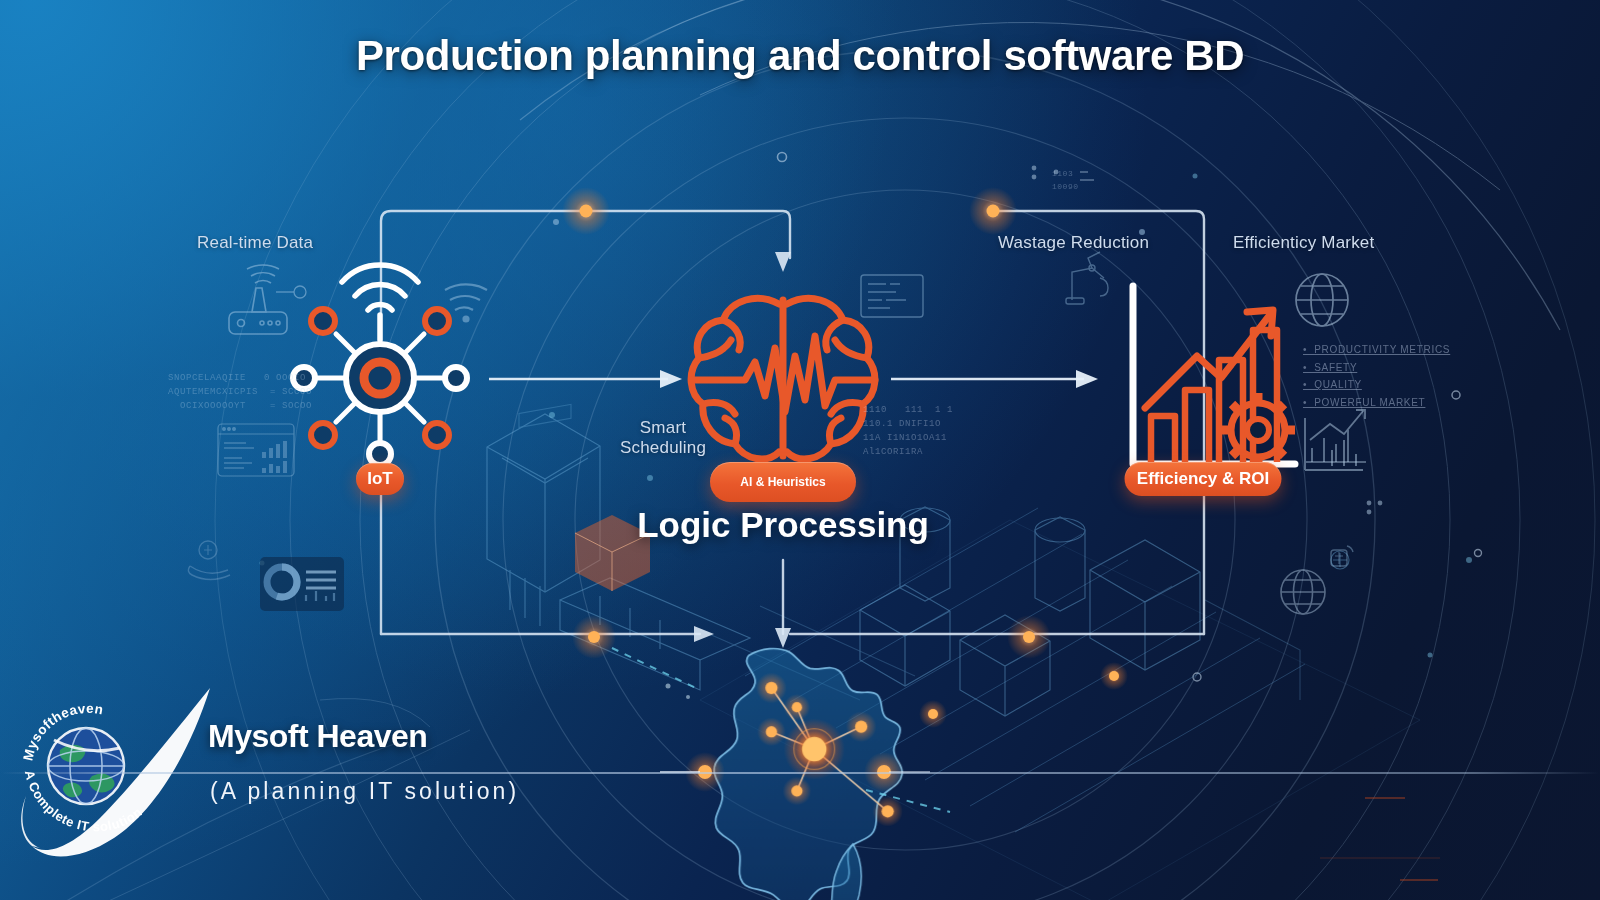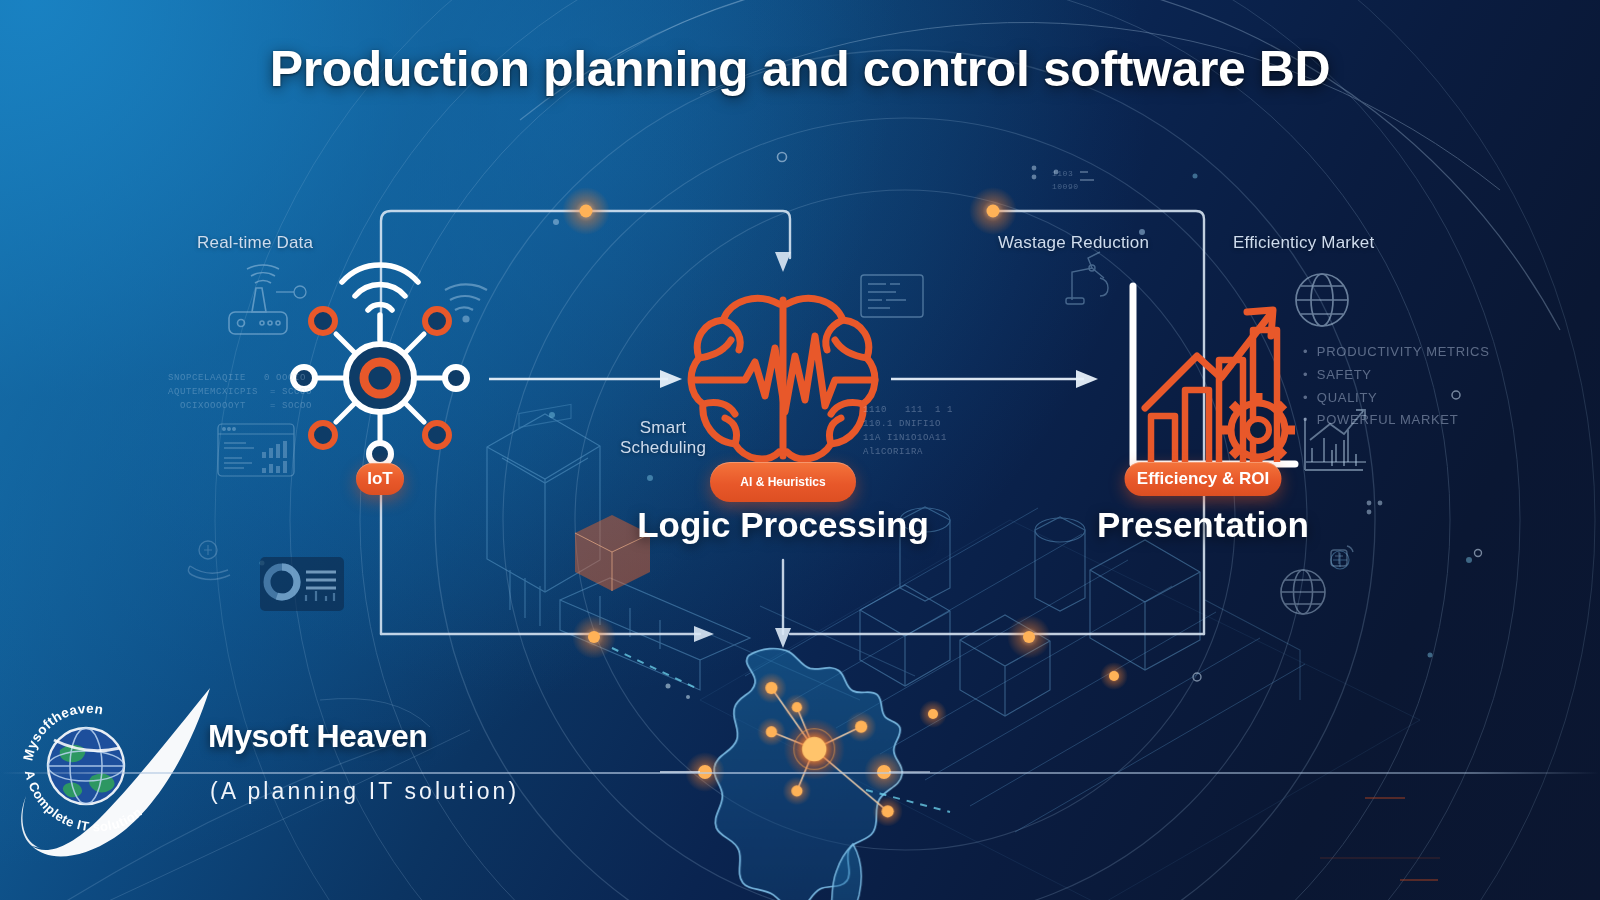--- a/index.html
+++ b/index.html
@@ -13,22 +13,22 @@
     background:
       radial-gradient(circle at 2% 0%, rgba(25,130,195,0.95) 0%, rgba(19,105,165,0.55) 22%, rgba(12,55,105,0.0) 48%),
       radial-gradient(circle at 35% 12%, rgba(22,110,175,0.55) 0%, rgba(14,60,110,0.0) 45%),
       linear-gradient(118deg, #1a7ab5 0%, #12629c 13%, #0d4a81 27%, #0b3462 42%, #0a2450 56%, #0a1c40 70%, #0a1733 84%, #0b1630 100%);
   }
   .layer { position:absolute; inset:0; }
   svg.full { position:absolute; left:0; top:0; width:1600px; height:900px; overflow:visible; }
 
   
   #title {
-    position:absolute; left:0; top:40px; width:1600px; text-align:center;
-    color:#ffffff; font-size:50px; font-weight:bold; letter-spacing:-0.4px;
+    position:absolute; left:0; top:32px; width:1600px; text-align:center;
+    color:#ffffff; font-size:42px; font-weight:bold; letter-spacing:-0.4px;
     text-shadow:0 3px 14px rgba(0,0,0,0.55), 0 1px 3px rgba(0,0,0,0.6);
   }
 
   
   .annot {
     position:absolute; color:#cfdced; font-size:17px; letter-spacing:0.2px;
     text-shadow:0 1px 4px rgba(0,0,0,0.4); white-space:nowrap;
   }
   .annot.center2 { text-align:center; line-height:1.2; }
 
@@ -64,22 +64,22 @@
 
   
   .codeblob {
     position:absolute; color:rgba(190,215,240,0.30);
     font-family:"Liberation Mono", monospace; font-size:9px; line-height:1.55;
     letter-spacing:0.6px; filter:blur(0.6px); white-space:pre;
   }
   .codeblob.right { color:rgba(205,220,240,0.33); }
   .bullets {
     position:absolute; color:rgba(205,220,242,0.42);
-    font-family:"Liberation Sans", sans-serif; font-size:13px; line-height:1.75;
-    letter-spacing:0.7px; filter:blur(0.45px); white-space:pre;
+    font-family:"Liberation Sans", sans-serif; font-size:10px; line-height:1.75;
+    letter-spacing:0.7px; filter:blur(0.45px); white-space:pre;text-decoration:underline;
   }
   .tinytxt {
     position:absolute; color:rgba(190,212,238,0.33);
     font-family:"Liberation Mono", monospace; font-size:8px; line-height:1.6;
     letter-spacing:0.5px; filter:blur(0.5px); white-space:pre;
   }
 </style>
 </head>
 <body>
 
@@ -569,21 +569,20 @@
 
     <div class="annot" style="left:998px; top:233px;">Wastage Reduction</div>
 
     <div class="annot" style="left:1233px; top:233px;">Efficienticy Market</div>
 
     <div class="badge" style="left:380px; top:463px; width:48px; height:32px; font-size:17px;">IoT</div>
     <div class="badge" style="left:783px; top:462px; width:146px; height:40px; font-size:12px;">AI &amp; Heuristics</div>
     <div class="badge" style="left:1203px; top:462px; width:157px; height:34px; font-size:17px;">Efficiency &amp; ROI</div>
 
     <div class="stage-title" style="left:783px; top:505px;">Logic Processing</div>
-    <div class="stage-title" style="left:1203px; top:505px;">Presentation</div>
 
     <div class="codeblob" style="left:168px; top:372px;">SNOPCELAAQIIE   0 OOOIO
 AQUTEMEMCXICPIS  = SCCOO
   OCIXOOOOOYT    = SOCOO</div>
     <div class="codeblob right" style="left:863px; top:404px;">1110   111  1 1
 110.1 DNIFI1O
 11A I1N1O1OA11
 Al1CORI1RA</div>
     <div class="bullets" style="left:1303px; top:341px;">•  PRODUCTIVITY METRICS
 •  SAFETY

